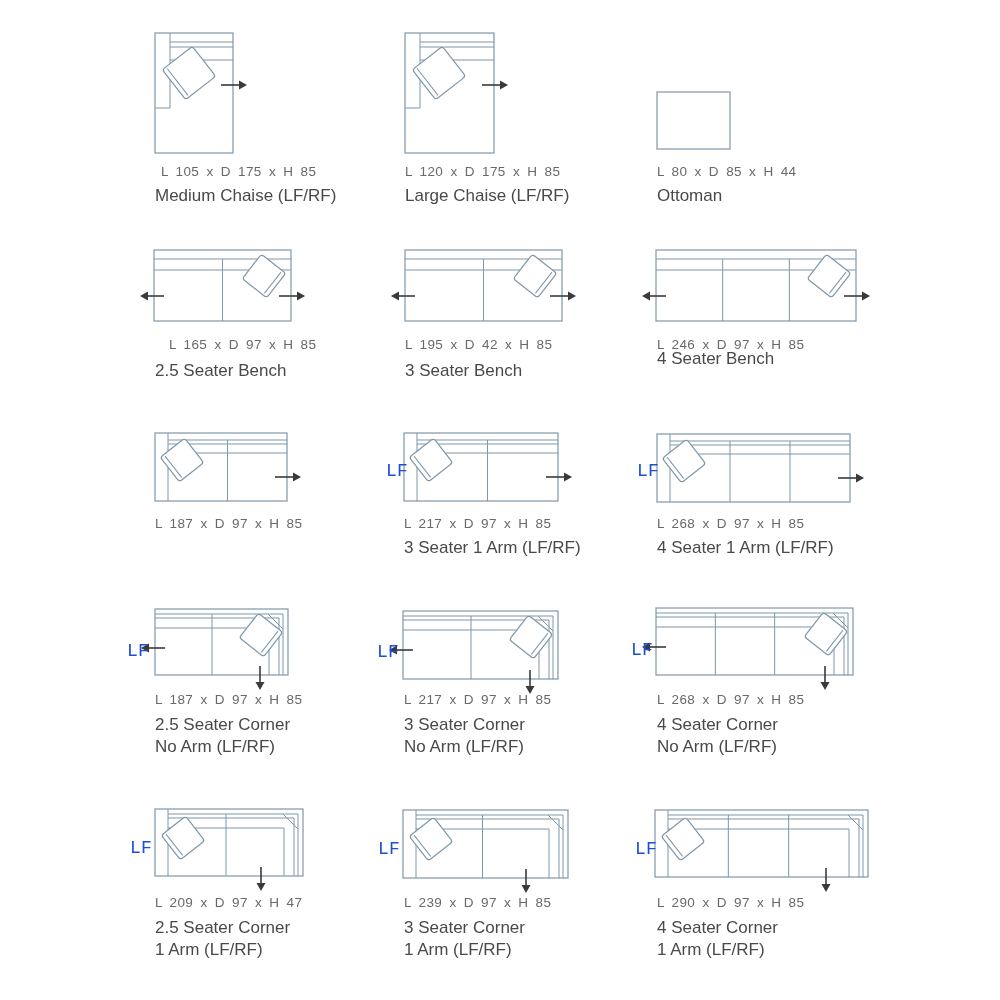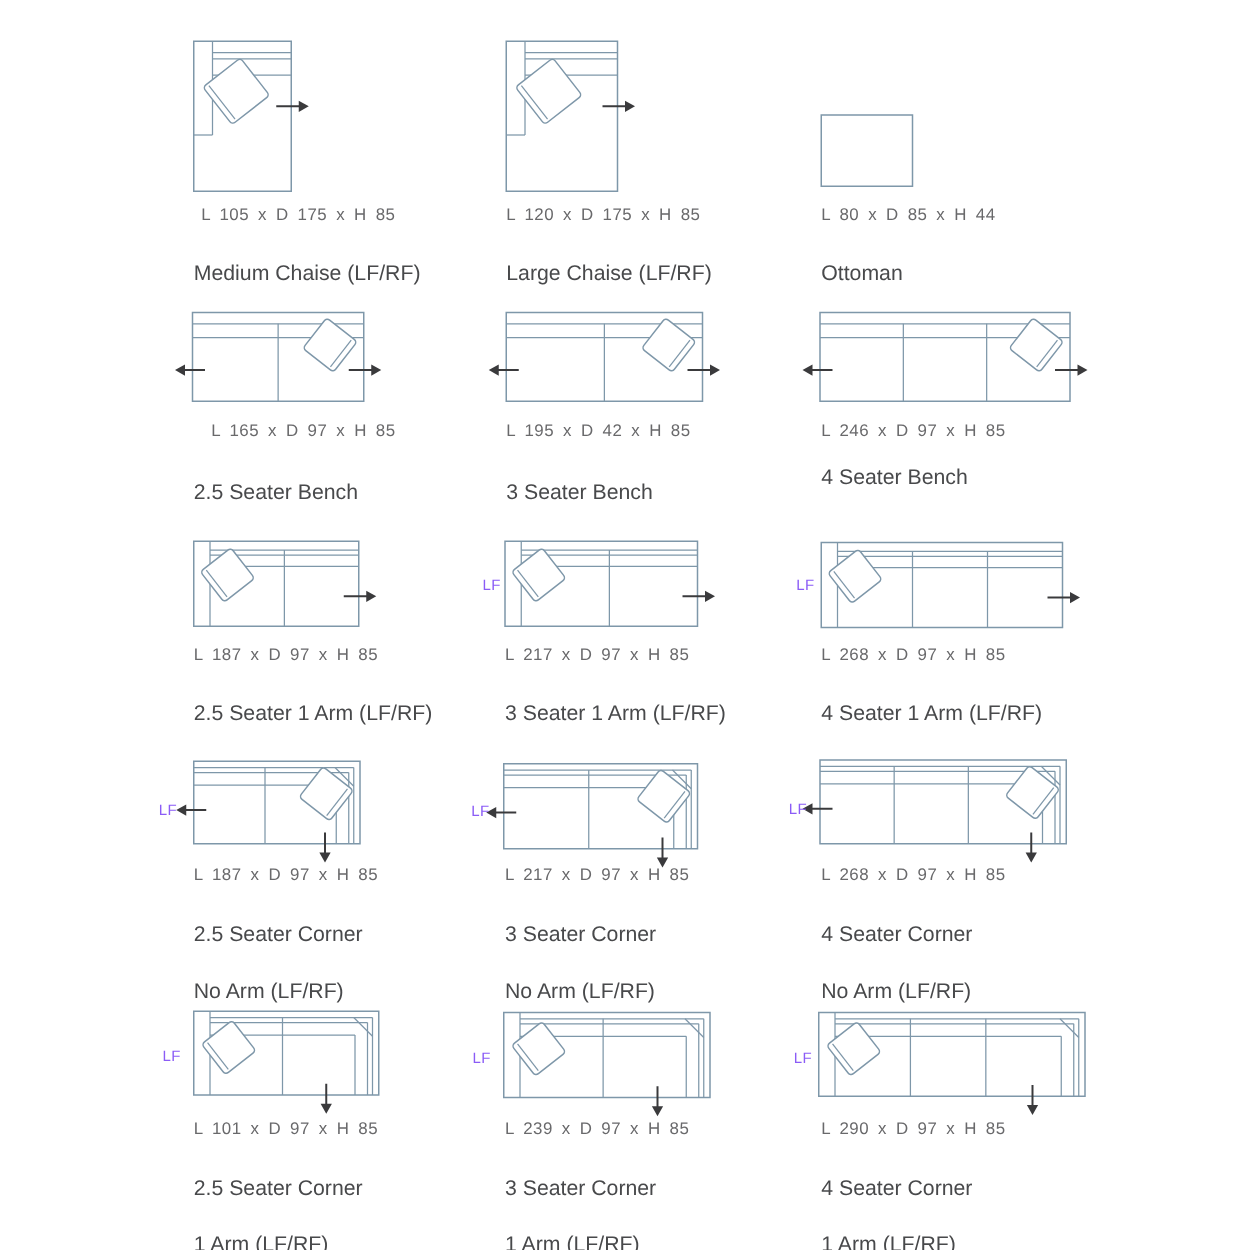--- a/index.html
+++ b/index.html
@@ -2,22 +2,22 @@
 <html><head>
 <meta charset="utf-8">
 <style>
   html,body{margin:0;padding:0;background:#ffffff;}
   #page{position:relative;width:1000px;height:1000px;background:#ffffff;overflow:hidden;
         font-family:"Liberation Sans",sans-serif;}
   .drawing{position:absolute;overflow:visible;}
   .dims{position:absolute;font-size:13.5px;color:#69696B;letter-spacing:.4px;word-spacing:3px;
         white-space:nowrap;}
   .name{position:absolute;font-size:17px;color:#48494B;line-height:21.5px;white-space:nowrap;}
-  .nl{display:block;margin-top:23px;}
-  .lf{position:absolute;font-size:12px;color:#8b5cf6;letter-spacing:.3px;}
+  .nl{display:block;}
+  .lf{position:absolute;font-size:18px;color:#1d4ed8;letter-spacing:.3px;font-family:Liberation Mono, monospace;}
 </style>
 </head>
 <body>
 
 <div id="page">
 
   <svg class="drawing" style="left: 125px; top: 23px; width: 138px; height: 160px;" viewBox="-30 -10 138 160">
       <rect x="0" y="0" width="78" height="120" fill="none" stroke="#7E97A9" stroke-width="1.2"></rect>
       <line x1="15" y1="0" x2="15" y2="75" stroke="#7E97A9" stroke-width="1"></line>
       <line x1="0" y1="75" x2="15" y2="75" stroke="#7E97A9" stroke-width="1"></line>
@@ -153,24 +153,20 @@
       <g transform="translate(27 27) rotate(-38)">
         <rect x="-15.5" y="-15.5" width="31" height="31" rx="3" fill="#ffffff" stroke="#7E97A9" stroke-width="1.2"></rect>
         <line x1="-11" y1="-13.5" x2="-11" y2="13.5" stroke="#7E97A9" stroke-width="1"></line>
       </g>
       <g>
         <line x1="120" y1="44" x2="139" y2="44" stroke="#3A3A3C" stroke-width="1.6"></line>
         <polygon points="146,44 138,48.5 138,39.5" fill="#3A3A3C"></polygon>
       </g>
     </svg>
   <div class="dims" style="left:155px;top:516px;">L 187 x D 97 x H 85</div>
-  <div class="name" style="left:155px;top:537px;">
-      <span class="nl">2.5 Seater 1 Arm (LF/RF)</span>
-      <span class="nl"></span>
-    </div>
 
   <svg class="drawing" style="left: 374px; top: 423px; width: 214px; height: 108px;" viewBox="-30 -10 214 108">
       <rect x="0" y="0" width="154" height="68" fill="none" stroke="#7E97A9" stroke-width="1.2"></rect>
       <line x1="13" y1="0" x2="13" y2="68" stroke="#7E97A9" stroke-width="1"></line>
       <line x1="13" y1="7" x2="154" y2="7" stroke="#7E97A9" stroke-width="1"></line>
       <line x1="13" y1="11" x2="154" y2="11" stroke="#7E97A9" stroke-width="1"></line>
       <line x1="13" y1="20" x2="154" y2="20" stroke="#7E97A9" stroke-width="1"></line>
       <line x1="83.5" y1="7" x2="83.5" y2="68" stroke="#7E97A9" stroke-width="1"></line>
       <g transform="translate(27 27) rotate(-38)">
         <rect x="-15.5" y="-15.5" width="31" height="31" rx="3" fill="#ffffff" stroke="#7E97A9" stroke-width="1.2"></rect>
@@ -317,21 +313,21 @@
       <g transform="translate(28 29) rotate(-38)">
         <rect x="-15.5" y="-15.5" width="31" height="31" rx="3" fill="#ffffff" stroke="#7E97A9" stroke-width="1.2"></rect>
         <line x1="-11" y1="-13.5" x2="-11" y2="13.5" stroke="#7E97A9" stroke-width="1"></line>
       </g>
       <g>
         <line x1="106" y1="58" x2="106" y2="75" stroke="#3A3A3C" stroke-width="1.6"></line>
         <polygon points="106,82 101.5,74 110.5,74" fill="#3A3A3C"></polygon>
       </g>
     </svg>
   <span class="lf" style="left:130px;top:838px;">LF</span>
-  <div class="dims" style="left:155px;top:895px;">L 101 x D 97 x H 85</div>
+  <div class="dims" style="left:155px;top:895px;">L 209 x D 97 x H 47</div>
   <div class="name" style="left:155px;top:917px;">
       <span class="nl">2.5 Seater Corner</span>
       <span class="nl">1 Arm (LF/RF)</span>
     </div>
 
   <svg class="drawing" style="left: 373px; top: 800px; width: 225px; height: 108px;" viewBox="-30 -10 225 108">
       <rect x="0" y="0" width="165" height="68" fill="none" stroke="#7E97A9" stroke-width="1.2"></rect>
       <line x1="13" y1="0" x2="13" y2="68" stroke="#7E97A9" stroke-width="1"></line>
       <line x1="13" y1="5" x2="160" y2="5" stroke="#7E97A9" stroke-width="1"></line>
       <line x1="13" y1="9" x2="156" y2="9" stroke="#7E97A9" stroke-width="1"></line>

